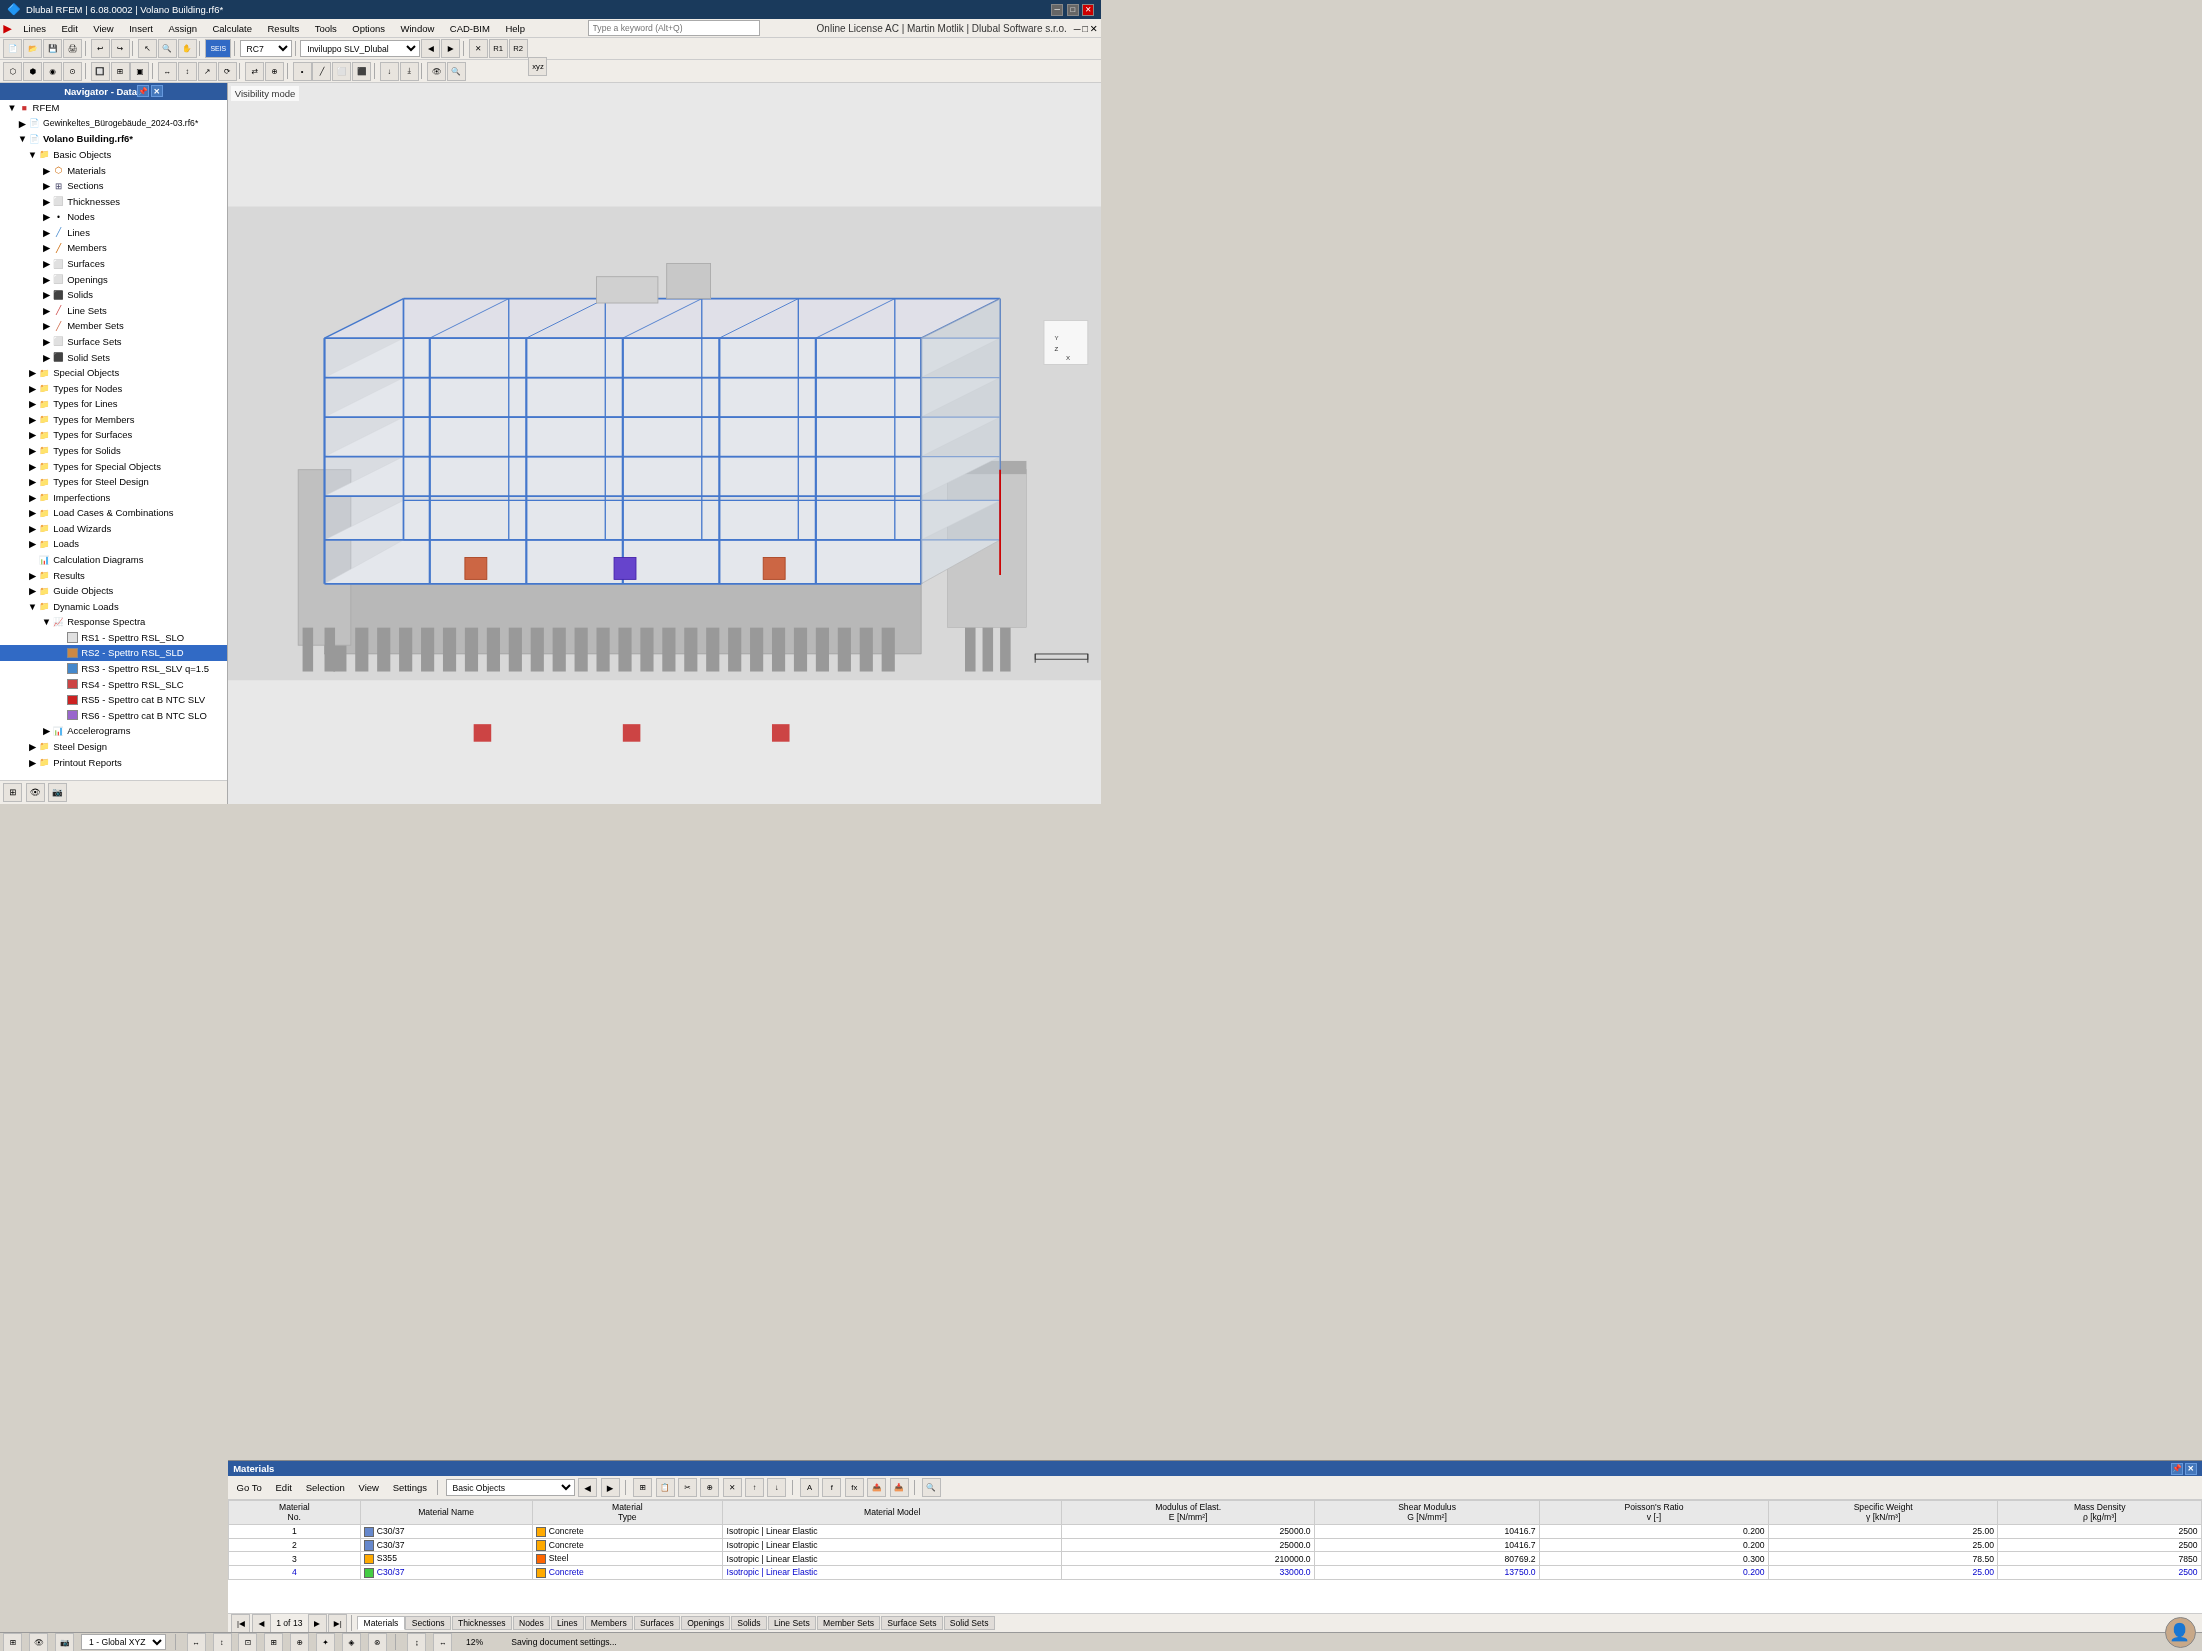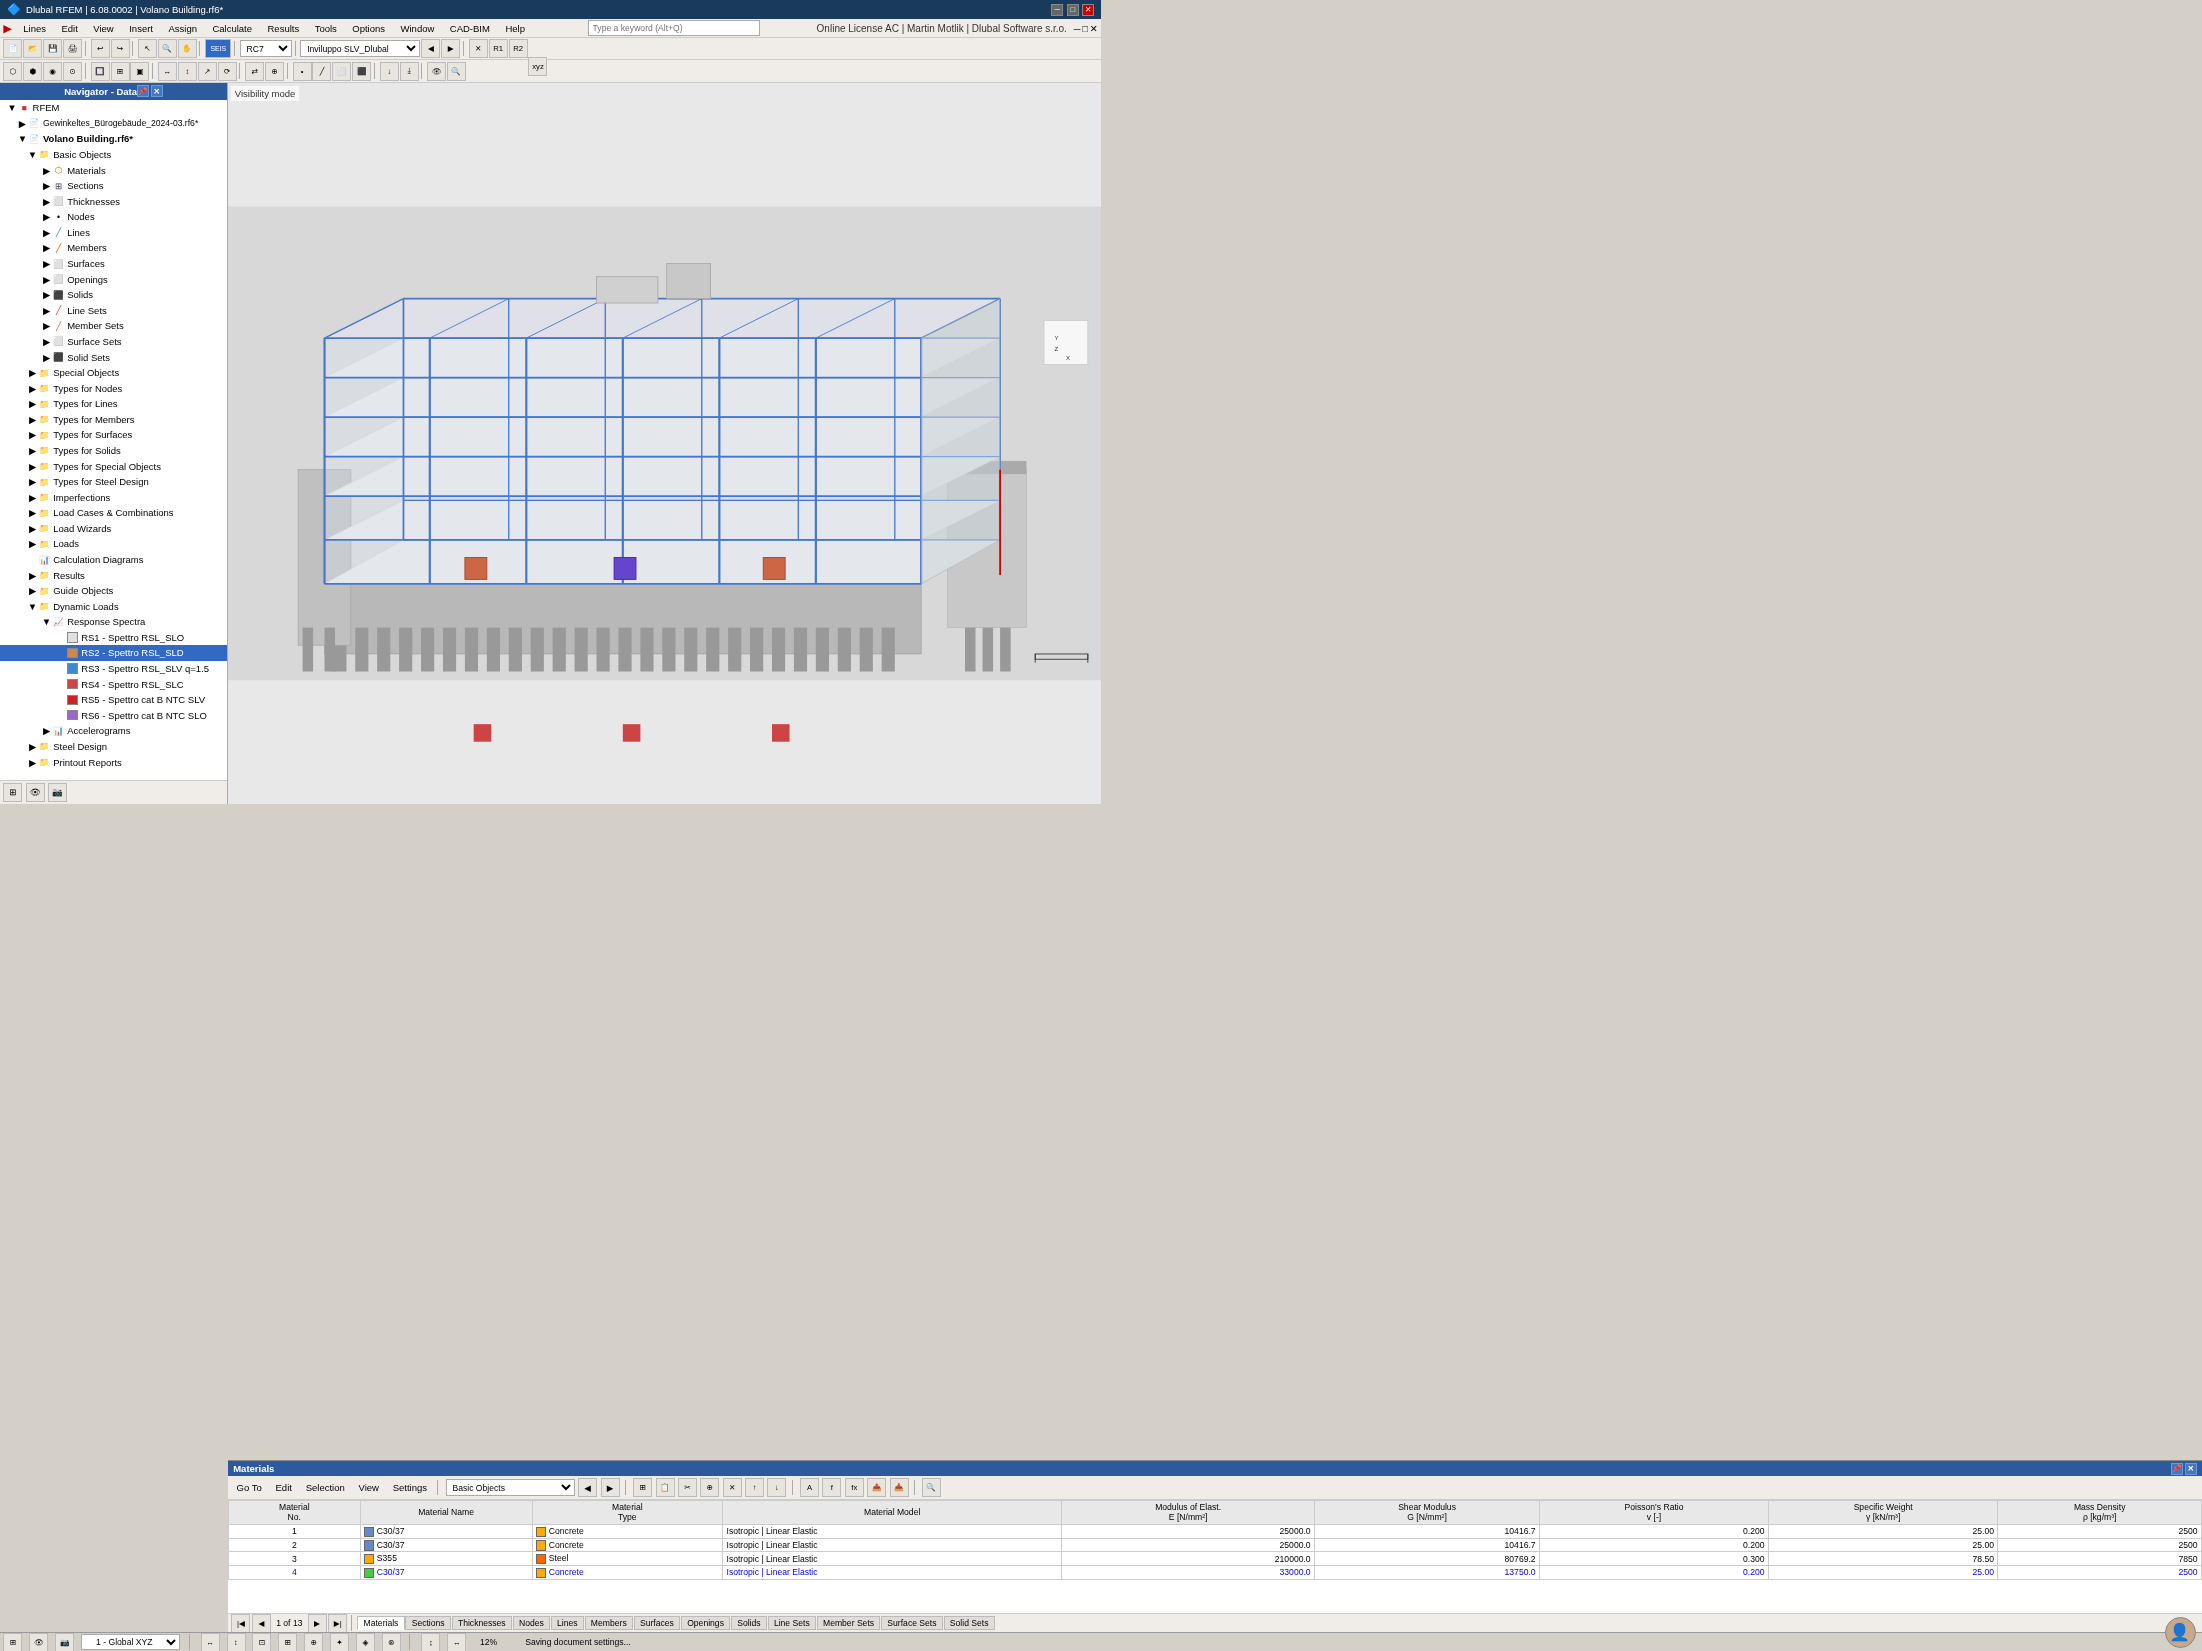--- a/index.html
+++ b/index.html
@@ -55,21 +55,21 @@
     
     .swatch { width: 10.3px; height: 10.3px; display: inline-block; margin-right: 2.6px; border: 0.9px solid #666; vertical-align: middle; }
     
     
     #nav-footer { background: #f0ede8; height: 19px; display: flex; align-items: center; padding: 0 3.4px; border-top: 0.9px solid #ccc; gap: 1.7px; font-size: 8.6px; overflow: hidden; }
     .footer-tab { padding: 0.9px 5.2px; background: #e0dcd8; border: 0.9px solid #bbb; cursor: pointer; font-size: 8.6px; white-space: nowrap; }
     .footer-tab.active { background: white; border-bottom: 0.9px solid white; }
     
     
     #status-bar { background: #d4d0c8; height: 19px; display: flex; align-items: center; padding: 0 3.4px; border-top: 0.9px solid #999; gap: 6.9px; font-size: 8.6px; }
-    .status-dropdown { height: 15.5px; font-size: 8.6px; background: white; border: 0.9px solid #aaa; padding: 0 10px; }
+    .status-dropdown { height: 15.5px; font-size: 8.6px; background: white; border: 0.9px solid #aaa; padding: 0 3px; }
 
     
     ::-webkit-scrollbar { width: 10.3px; height: 10.3px; }
     ::-webkit-scrollbar-track { background: #f0ede8; }
     ::-webkit-scrollbar-thumb { background: #aaa; border: 0.9px solid #888; }
     
     .nav-icon-folder { color: #ffd700; }
     
     #full-bottom { position: absolute; bottom: 19px; left: 228px; right: 0; height: 172px; background: white; border-top: 0.9px solid #888; display: flex; flex-direction: column; }
   </style>

